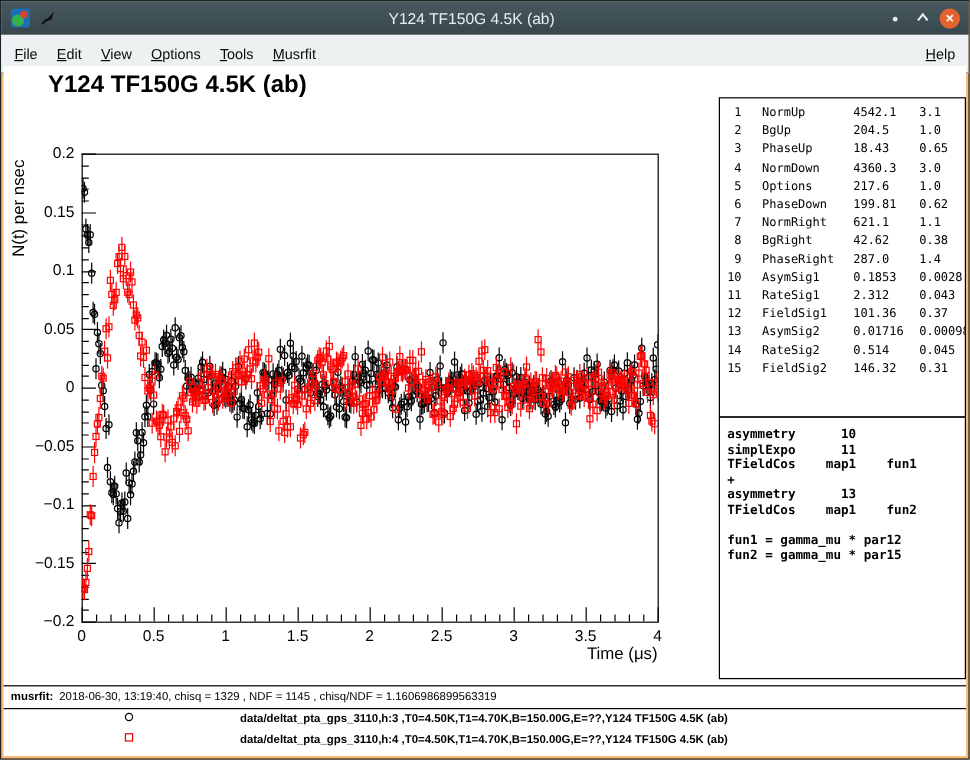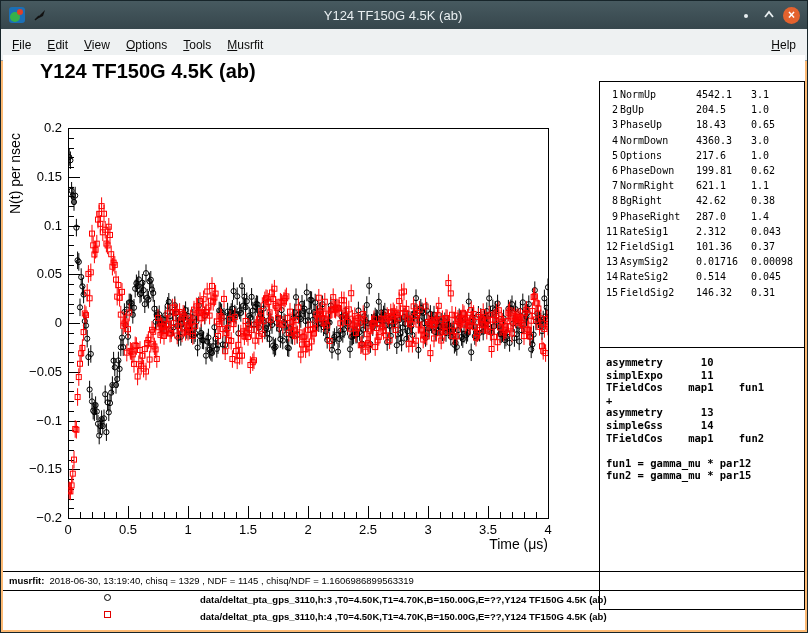--- a/index.html
+++ b/index.html
@@ -12,24 +12,24 @@
   .menubar{position:absolute;top:28px;left:0;right:0;height:32px;background:#eef1f2;border-bottom:1px solid #9ba3a6;display:flex;align-items:center;padding:0 3px;font-size:12px;color:#0a0a0a;box-sizing:border-box;}
   .menu-item{display:inline-block;padding:4px 8px;}
   .menu-item::first-letter{text-decoration:underline;}
   .menu-spacer{flex:1;}
   .canvas{position:absolute;top:54px;left:2px;right:2px;bottom:2px;background:#fff;}
   .canvas-title{position:absolute;left:37px;top:5px;font-size:20px;font-weight:bold;color:#000;white-space:nowrap;}
   .plot-svg{position:absolute;left:0;top:46px;}
   .param-box{position:absolute;left:596px;top:26px;width:206px;height:267px;border:1px solid #000;box-sizing:border-box;font-family:"DejaVu Sans Mono",monospace;font-size:10px;color:#000;padding:5px 3px 0 4px;overflow:hidden;}
   .param-row{display:flex;height:15.2px;align-items:center;white-space:nowrap;}
   .param-no{width:14px;text-align:right;flex:none;}
-  .param-name{margin-left:2px;width:76px;flex:none;}
+  .param-name{margin-left:17px;width:76px;flex:none;}
   .param-value{width:55px;flex:none;}
   .param-error{flex:none;}
-  .theory-box{position:absolute;left:596px;top:292px;width:206px;height:263px;border:1px solid #000;box-sizing:border-box;font-family:"DejaVu Sans Mono",monospace;font-size:10.5px;font-weight:bold;color:#000;padding:8px 0 0 6px;overflow:hidden;}
+  .theory-box{position:absolute;left:596px;top:292px;width:206px;height:219px;border:1px solid #000;box-sizing:border-box;font-family:"DejaVu Sans Mono",monospace;font-size:10.5px;font-weight:bold;color:#000;padding:8px 0 0 6px;overflow:hidden;}
   .theory-line{white-space:pre;line-height:12.6px;}
   .sep{position:absolute;left:0;width:100%;height:1px;background:#000;}
   .sep-top{top:516px;}
   .sep-mid{top:535px;}
   .status-line{position:absolute;left:6px;top:520px;font-size:9.5px;white-space:nowrap;color:#000;}
   .status-prefix{font-weight:bold;margin-right:5px;}
   .plot-legend{position:absolute;left:0;top:539px;width:100%;}
   .legend-row{display:flex;align-items:flex-start;height:17px;}
   .legend-marker{flex:none;margin-left:101px;width:7px;height:7px;box-sizing:border-box;background:transparent;}
   .legend-circle{border:1px solid #000;border-radius:50%;}
@@ -1853,20 +1853,26 @@
           <span class="param-value">42.62</span>
           <span class="param-error">0.38</span>
         </div>
         <div class="param-row">
           <span class="param-no">9</span>
           <span class="param-name">PhaseRight</span>
           <span class="param-value">287.0</span>
           <span class="param-error">1.4</span>
         </div>
         <div class="param-row">
+          <span class="param-no">10</span>
+          <span class="param-name">AsymSig1</span>
+          <span class="param-value">0.1853</span>
+          <span class="param-error">0.0028</span>
+        </div>
+        <div class="param-row">
           <span class="param-no">11</span>
           <span class="param-name">RateSig1</span>
           <span class="param-value">2.312</span>
           <span class="param-error">0.043</span>
         </div>
         <div class="param-row">
           <span class="param-no">12</span>
           <span class="param-name">FieldSig1</span>
           <span class="param-value">101.36</span>
           <span class="param-error">0.37</span>
@@ -1889,21 +1895,20 @@
           <span class="param-value">146.32</span>
           <span class="param-error">0.31</span>
         </div>
       </div>
     <div class="theory-box">
         <div class="theory-line">asymmetry      10</div>
         <div class="theory-line">simplExpo      11</div>
         <div class="theory-line">TFieldCos    map1    fun1</div>
         <div class="theory-line">+</div>
         <div class="theory-line">asymmetry      13</div>
-        <div class="theory-line">simpleGss      14</div>
         <div class="theory-line">TFieldCos    map1    fun2</div>
         <div class="theory-line"> </div>
         <div class="theory-line">fun1 = gamma_mu * par12</div>
         <div class="theory-line">fun2 = gamma_mu * par15</div>
       </div>
 
     <div class="sep sep-top"></div>
     <div class="status-line">
       <span class="status-prefix">musrfit:</span><span class="status-text">2018-06-30, 13:19:40, chisq = 1329 , NDF = 1145 , chisq/NDF = 1.1606986899563319</span>
     </div>

